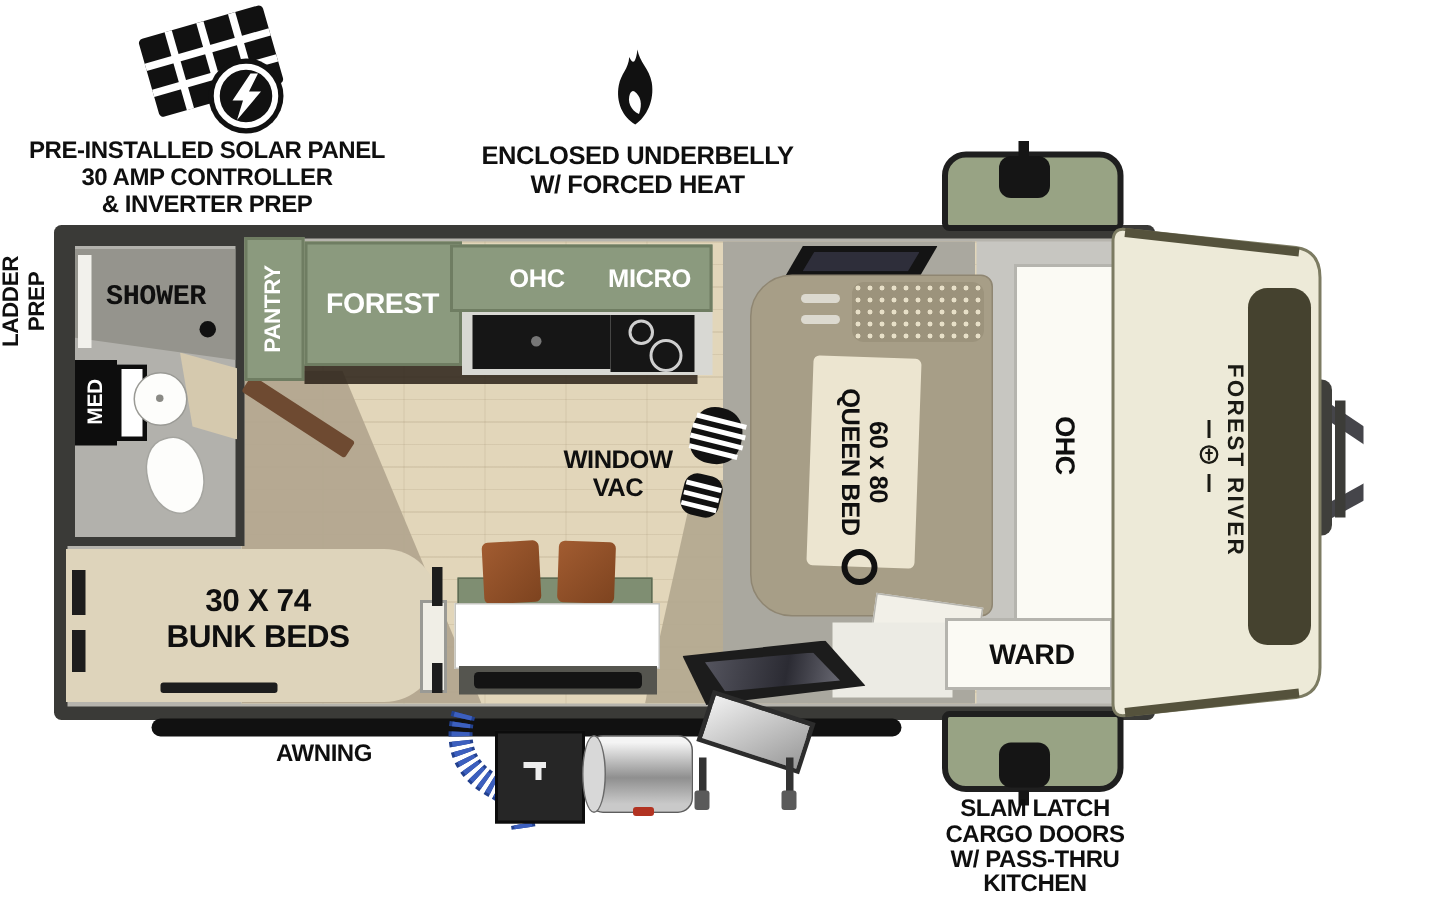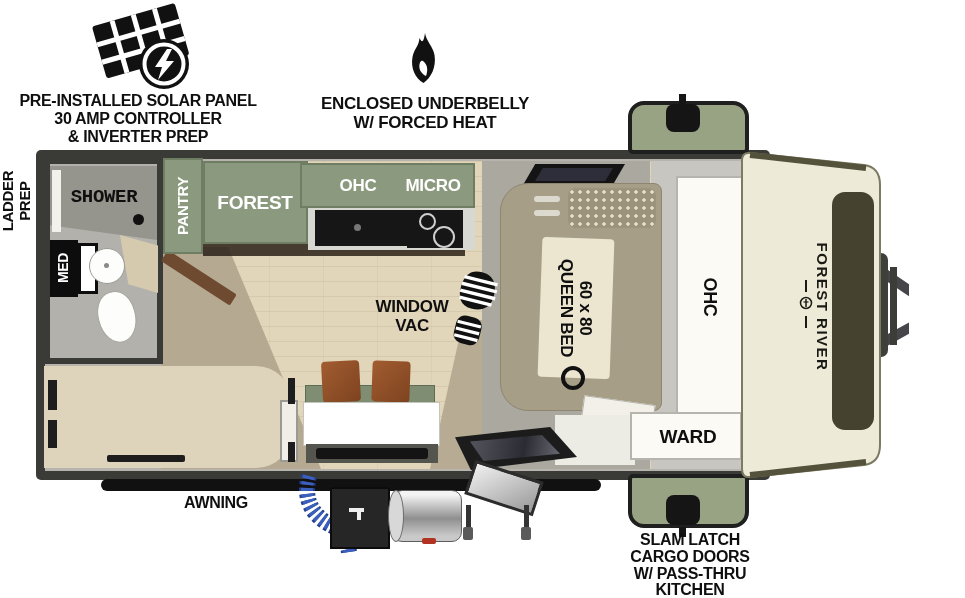--- a/index.html
+++ b/index.html
@@ -80,20 +80,22 @@
               border-radius:46% 46% 50% 50%;transform:rotate(-14deg);"></div>
 
   <div class="abs" style="left:44px;top:366px;width:248px;height:102px;background:#ded4bb;border-radius:0 36px 36px 0;"></div>
   <div class="abs" style="left:280px;top:400px;width:18px;height:62px;background:#f0eee6;border:2px solid #9a9a95;box-sizing:border-box;"></div>
   <div class="abs" style="left:288px;top:378px;width:7px;height:26px;background:#1d1d1d;"></div>
   <div class="abs" style="left:288px;top:442px;width:7px;height:20px;background:#1d1d1d;"></div>
   <div class="abs" style="left:48px;top:380px;width:9px;height:30px;background:#1d1d1d;"></div>
   <div class="abs" style="left:48px;top:420px;width:9px;height:28px;background:#1d1d1d;"></div>
   <div class="abs" style="left:107px;top:455px;width:78px;height:7px;background:#1d1d1d;border-radius:2px;"></div>
   <div class="lbl f21" style="left:172px;top:413px;white-space:nowrap;">
+    <div>30 X 74</div>
+    <div>BUNK BEDS</div>
   </div>
 
   <div class="abs" style="left:168px;top:250px;width:82px;height:13px;background:#6e4a31;transform:rotate(33deg);transform-origin:left top;border-radius:2px;"></div>
   <div class="abs" style="left:163px;top:158px;width:40px;height:96px;background:#8b9a7e;border:2px solid #6f7d62;box-sizing:border-box;"></div>
   <div class="lbl vl f15 w" style="left:183px;top:206px;">PANTRY</div>
   <div class="abs" style="left:203px;top:243px;width:262px;height:13px;background:#2a2118;opacity:.85;"></div>
   <div class="abs" style="left:203px;top:161px;width:105px;height:83px;background:#8b9a7e;border:2px solid #6f7d62;box-sizing:border-box;"></div>
   <div class="lbl f19 w" style="left:255px;top:203px;">FOREST</div>
   <div class="abs" style="left:308px;top:206px;width:167px;height:44px;background:#d8d8d3;"></div>
   <div class="abs" style="left:315px;top:210px;width:92px;height:36px;background:#161616;"></div>

